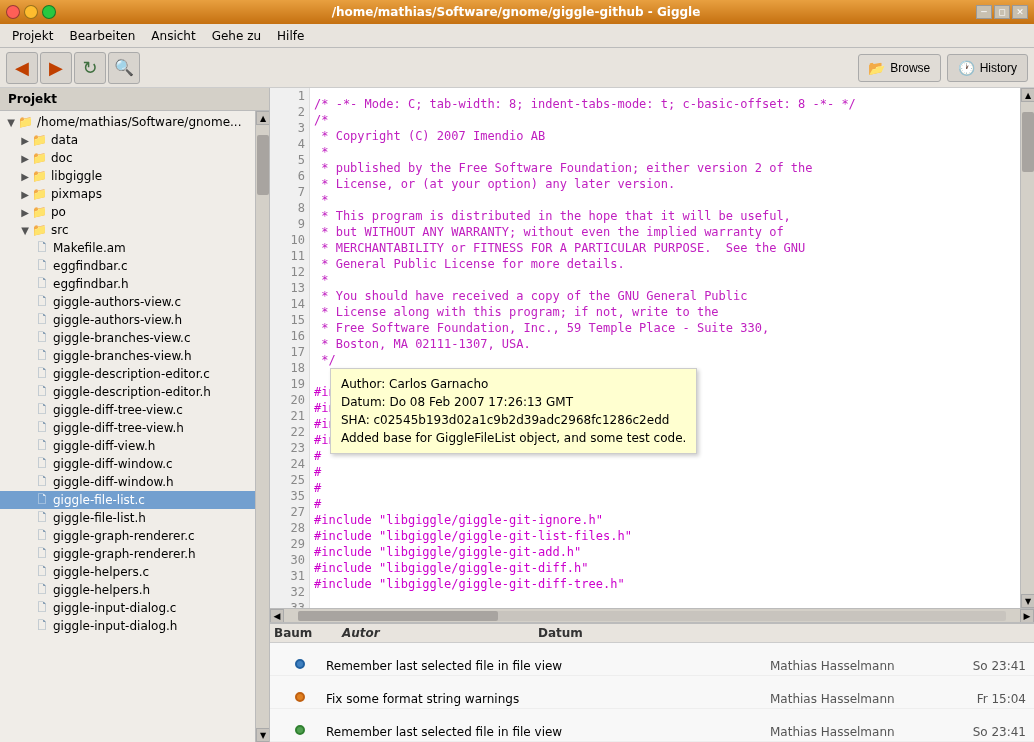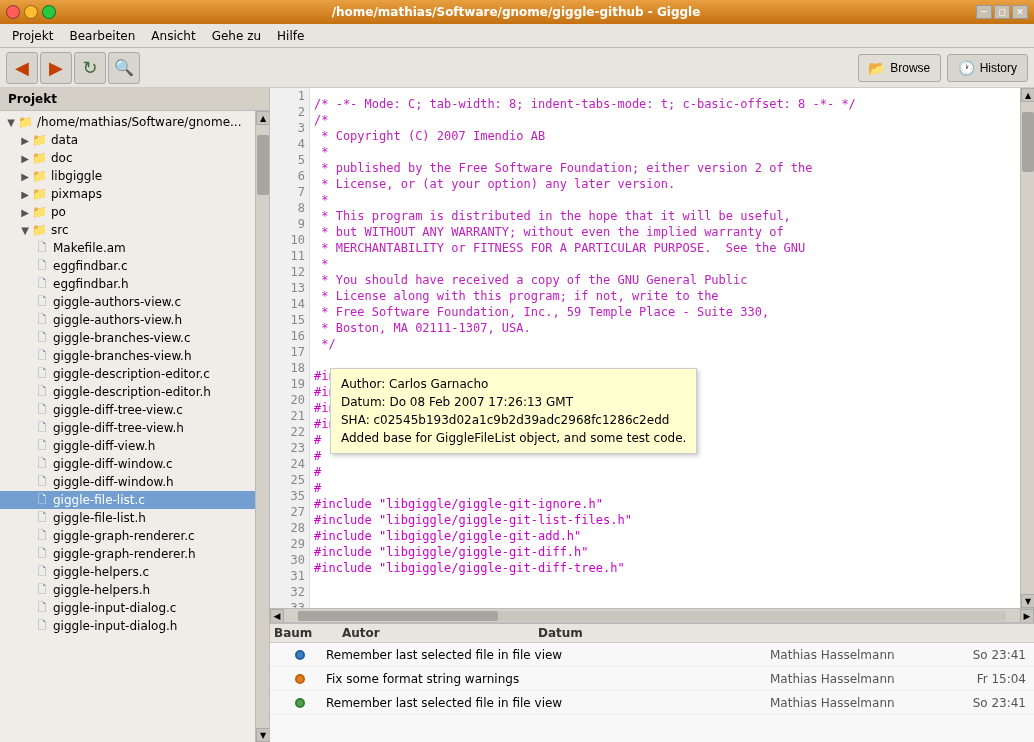--- a/index.html
+++ b/index.html
@@ -249,25 +249,25 @@
       font-size: 12px;
       font-weight: bold;
     }
     .col-header { color: #333; }
     #bottom-table {
       flex: 1;
       overflow-y: auto;
     }
     .commit-row {
       display: flex;
-      align-items: center;
+      align-items: flex-start;
       height: 24px;
       border-bottom: 1px solid #eee;
       font-size: 12px;
-      padding: 0 4px;
+      padding: 16px 4px;
     }
     .commit-graph { width: 52px; min-width: 52px; display: flex; align-items: center; justify-content: center; }
     .commit-dot { width: 10px; height: 10px; border-radius: 50%; background: #4080c0; border: 2px solid #2060a0; }
     .commit-msg { flex: 1; overflow: hidden; text-overflow: ellipsis; white-space: nowrap; }
     .commit-author { width: 180px; min-width: 180px; color: #555; }
     .commit-date { width: 80px; min-width: 80px; color: #555; text-align: right; padding-right: 4px; }
 
     
     .vscroll {
       width: 14px;
@@ -582,20 +582,21 @@
           <div class="code-line comment">/* -*- Mode: C; tab-width: 8; indent-tabs-mode: t; c-basic-offset: 8 -*- */</div>
           <div class="code-line comment">/*</div>
           <div class="code-line comment"> * Copyright (C) 2007 Imendio AB</div>
           <div class="code-line comment"> *</div>
           <div class="code-line comment"> * published by the Free Software Foundation; either version 2 of the</div>
           <div class="code-line comment"> * License, or (at your option) any later version.</div>
           <div class="code-line comment"> *</div>
           <div class="code-line comment"> * This program is distributed in the hope that it will be useful,</div>
           <div class="code-line comment"> * but WITHOUT ANY WARRANTY; without even the implied warranty of</div>
           <div class="code-line comment"> * MERCHANTABILITY or FITNESS FOR A PARTICULAR PURPOSE.  See the GNU</div>
+          <div class="code-line comment"> * General Public License for more details.</div>
           <div class="code-line comment"> *</div>
           <div class="code-line comment"> * You should have received a copy of the GNU General Public</div>
           <div class="code-line comment"> * License along with this program; if not, write to the</div>
           <div class="code-line comment"> * Free Software Foundation, Inc., 59 Temple Place - Suite 330,</div>
           <div class="code-line comment"> * Boston, MA 02111-1307, USA.</div>
           <div class="code-line comment"> */</div>
           <div class="code-line"></div>
           <div class="code-line preprocessor">#include &lt;config.h&gt;</div>
           <div class="code-line preprocessor">#include &lt;glib/gi18n.h&gt;</div>
           <div class="code-line preprocessor">#include &lt;gtk/gtk.h&gt;</div>
@@ -637,21 +638,21 @@
         <div id="hscroll-track">
           <div id="hscroll-thumb"></div>
         </div>
         <div style="width:14px;height:14px;background:#c8c4be;border:1px solid #aaa;display:flex;align-items:center;justify-content:center;font-size:9px;cursor:pointer;">▶</div>
       </div>
     </div>
 
     <div id="bottom-panel">
       <div id="bottom-header">
         <span class="col-header" style="width:52px;">Baum</span>
-        <span class="col-header" style="width:180px;">Autor</span>
+        <span class="col-header" style="width:180px;font-style:italic;">Autor</span>
         <span class="col-header" style="width:80px;">Datum</span>
       </div>
       <div id="bottom-table">
 
         <div class="commit-row">
           <div class="commit-graph">
             <div class="commit-dot"></div>
           </div>
           <span class="commit-msg">Remember last selected file in file view</span>
           <span class="commit-author">Mathias Hasselmann</span>

